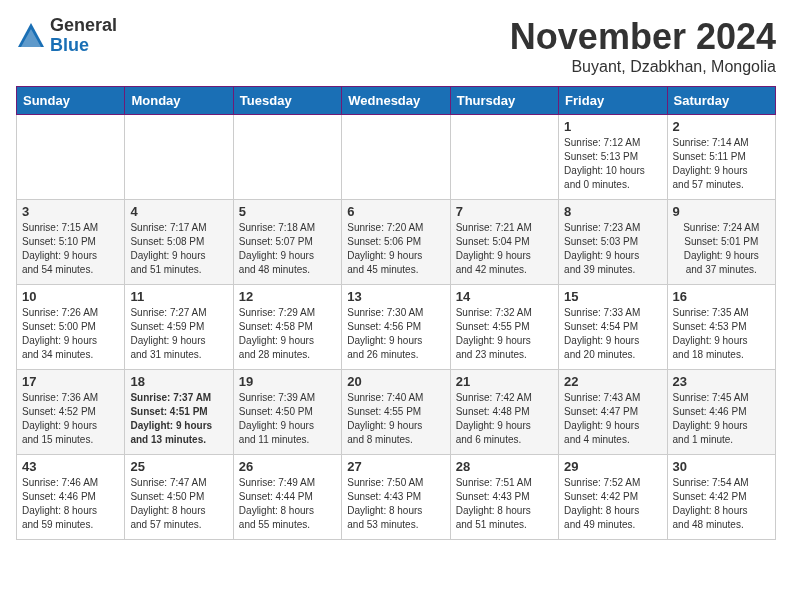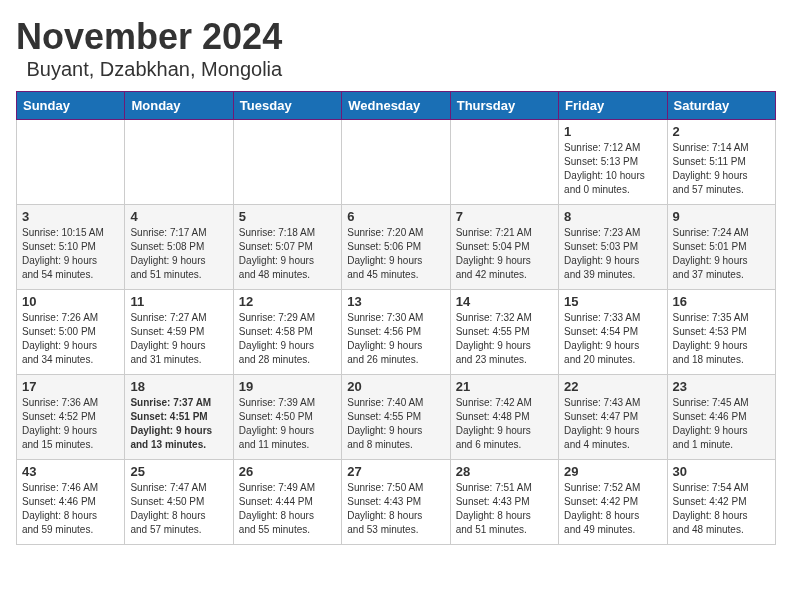--- a/index.html
+++ b/index.html
@@ -32,21 +32,21 @@
     }
     .title-area {
       text-align: right;
     }
     .month-title {
       font-size: 36px;
       font-weight: bold;
       color: #333;
     }
     .location-subtitle {
-      font-size: 20px;
+      font-size: 16px;
       color: #333;
     }
     .calendar-table {
       width: 100%;
       border-collapse: collapse;
       table-layout: fixed;
     }
     .calendar-table th {
       background: #1a6fb5;
       color: #fff;
@@ -83,20 +83,30 @@
     }
     
     .row-even td { background: #f5f5f5; }
     .row-odd td { background: #fff; }
     .row-odd td.empty-cell { background: #fff; }
   </style>
 </head>
 <body>
 
 <div class="header-area">
+  <div class="logo">
+    <svg class="logo-icon" viewBox="0 0 30 30" xmlns="http://www.w3.org/2000/svg">
+      <polygon points="15,2 28,26 2,26" fill="#1a6fb5"></polygon>
+      <polygon points="15,8 25,26 5,26" fill="#fff" opacity="0.3"></polygon>
+    </svg>
+    <div class="logo-text">
+      <span style="font-size:18px;font-weight:bold;color:#333;">General</span>
+      <span style="font-size:18px;font-weight:bold;color:#1a6fb5;">Blue</span>
+    </div>
+  </div>
   <div class="title-area">
     <div class="month-title">November 2024</div>
     <div class="location-subtitle">Buyant, Dzabkhan, Mongolia</div>
   </div>
 </div>
 
 <table class="calendar-table">
   <thead>
     <tr>
       <th>Sunday</th>
@@ -126,21 +136,21 @@
           <span class="day-number">2</span>
           <div class="day-info" style="white-space: pre-line;">Sunrise: 7:14 AM
 Sunset: 5:11 PM
 Daylight: 9 hours
 and 57 minutes.</div>
         </td>
       </tr>
       <tr class="row-even">
         <td>
           <span class="day-number">3</span>
-          <div class="day-info" style="white-space: pre-line;">Sunrise: 10:15 AM
+          <div class="day-info" style="white-space: pre-line;">Sunrise: 7:15 AM
 Sunset: 5:10 PM
 Daylight: 9 hours
 and 54 minutes.</div>
         </td>
         <td>
           <span class="day-number">4</span>
           <div class="day-info" style="white-space: pre-line;">Sunrise: 7:17 AM
 Sunset: 5:08 PM
 Daylight: 9 hours
 and 51 minutes.</div>
@@ -168,21 +178,21 @@
         </td>
         <td>
           <span class="day-number">8</span>
           <div class="day-info" style="white-space: pre-line;">Sunrise: 7:23 AM
 Sunset: 5:03 PM
 Daylight: 9 hours
 and 39 minutes.</div>
         </td>
         <td>
           <span class="day-number">9</span>
-          <div class="day-info" style="white-space: pre-line;">Sunrise: 7:24 AM
+          <div class="day-info" style="white-space: pre-line; text-align: center;">Sunrise: 7:24 AM
 Sunset: 5:01 PM
 Daylight: 9 hours
 and 37 minutes.</div>
         </td>
       </tr>
       <tr class="row-odd">
         <td>
           <span class="day-number">10</span>
           <div class="day-info" style="white-space: pre-line;">Sunrise: 7:26 AM
 Sunset: 5:00 PM

